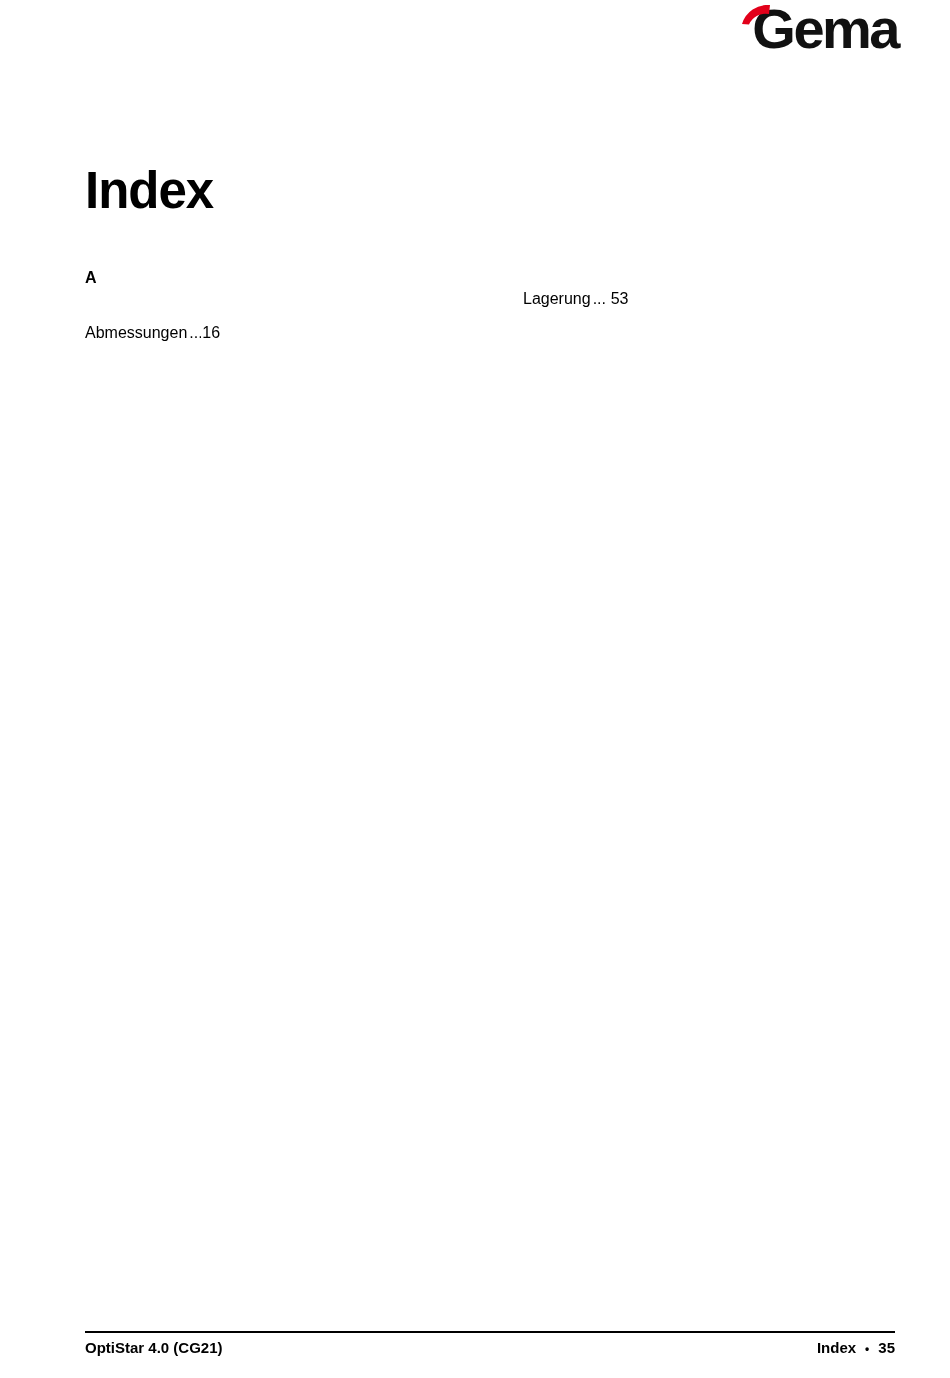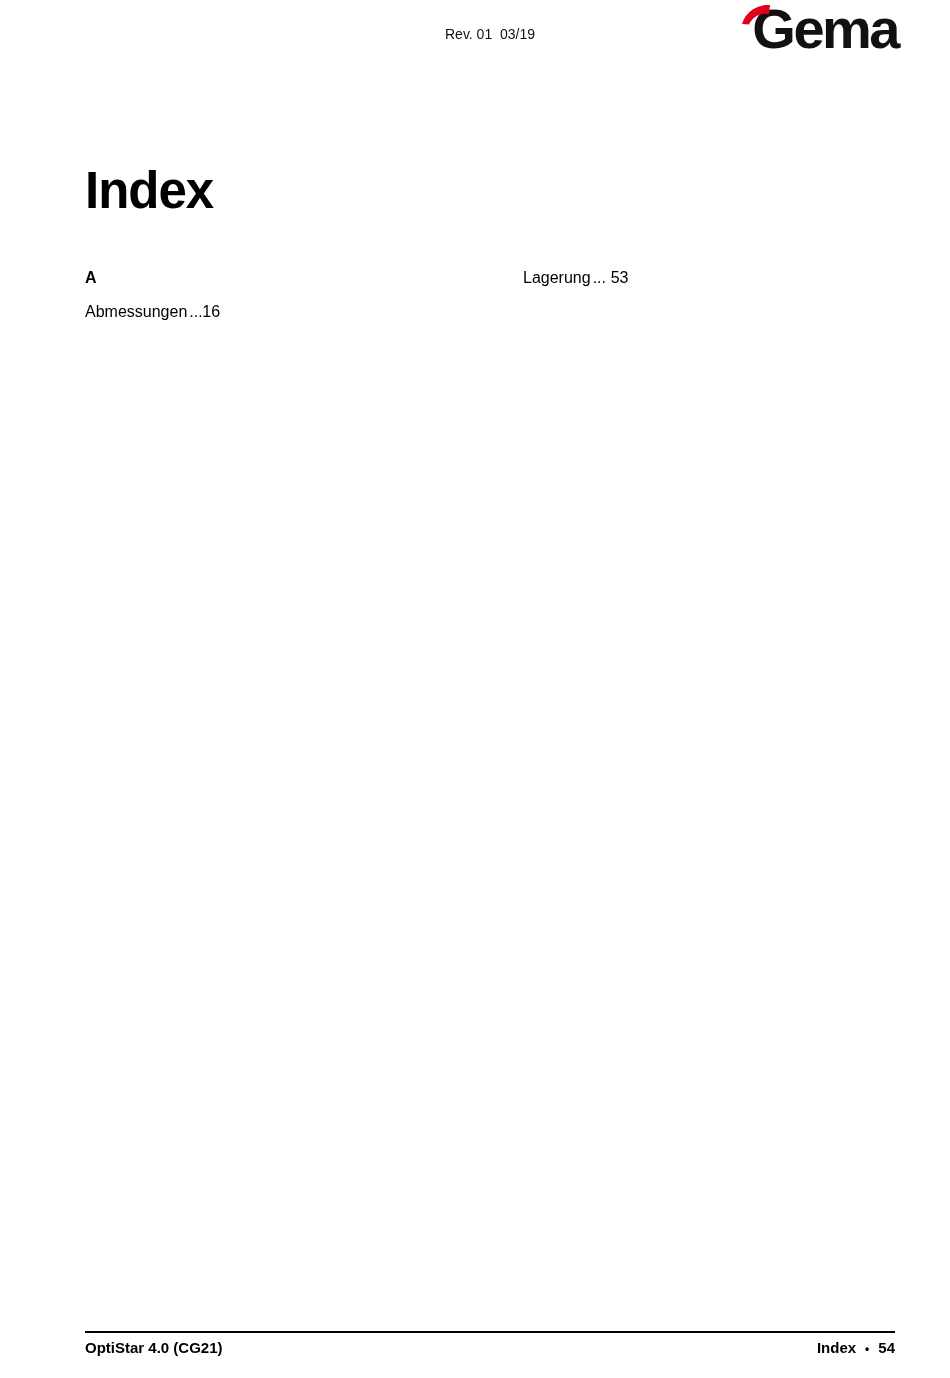--- a/index.html
+++ b/index.html
@@ -71,21 +71,21 @@
     font-weight: 700;
     line-height: 20px;
   }
   .entry {
     display: flex;
     align-items: baseline;
     font-size: 16px;
     line-height: 20px;
     white-space: nowrap;
   }
-  .entry .label { flex: 0 0 auto; }
+  .entry .label { flex: 0 0 auto; margin-top: 21px; }
   .entry .dots {
     flex: 1 1 auto;
     overflow: hidden;
     margin-left: 2px;
     min-width: 12px;
   }
   .entry .dots::before {
     content: "........................................................................................................................";
   }
   .entry .page { flex: 0 0 auto; padding-left: 1px; }
@@ -105,21 +105,20 @@
     font-weight: 700;
   }
   .footer-right { display: flex; align-items: baseline; gap: 9px; }
   .footer-right .bullet { font-size: 12px; }
 </style>
 </head>
 <body>
 
 <div class="page">
 
-  <div class="hdr-rev">Rev. 01  03/19</div>
 
   <div class="logo">
     <svg class="logo-arc" viewBox="0 0 31 20" xmlns="http://www.w3.org/2000/svg">
       <path d="M0,19 A27,27 0 0 1 28,0 L27,9 A18,18 0 0 0 7,19.5 Z" fill="#E2001A"></path>
     </svg>
     <span class="logo-text">Gema</span>
   </div>
 
   <h1 class="doc-title">Index</h1>
 
@@ -143,17 +142,17 @@
           </div>
         </section>
       </div>
   </div>
 
   <div class="footer">
     <span>OptiStar 4.0 (CG21)</span>
     <span class="footer-right">
       <span>Index</span>
       <span class="bullet">•</span>
-      <span>54</span>
+      <span>35</span>
     </span>
   </div>
 
 </div>
 
 </body></html>

